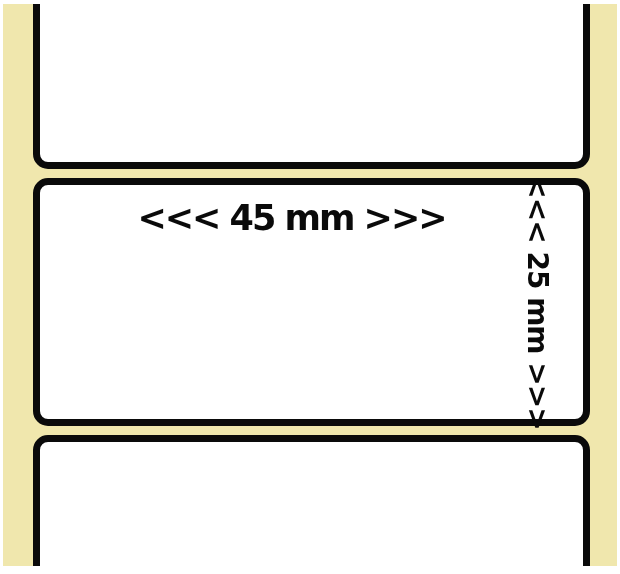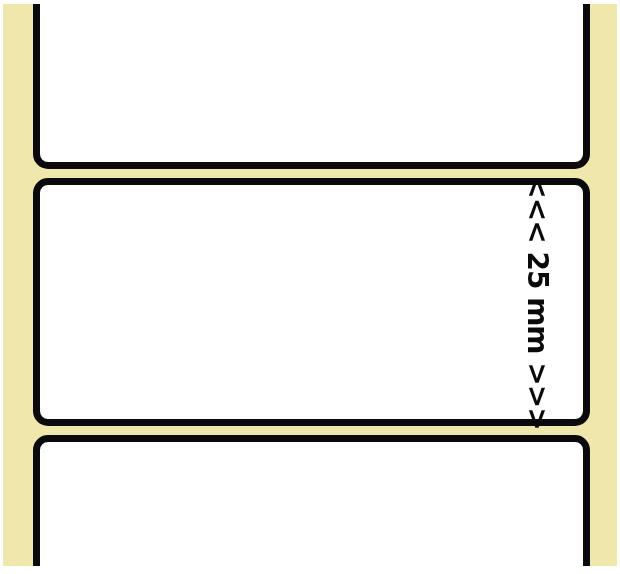--- a/index.html
+++ b/index.html
@@ -73,20 +73,21 @@
 </head>
 <body>
 
 <div class="stage">
   <div class="liner">
 
     <div class="label label-top"></div>
 
     <div class="label label-middle">
 
+      <div class="dim-h">&lt;&lt;&lt; 45 mm &gt;&gt;&gt;</div>
 
       <div class="dim-v-wrap">
         <span class="dim-v">&lt;&lt;&lt; 25 mm &gt;&gt;&gt;</span>
       </div>
 
     </div>
 
     <div class="label label-bottom"></div>
 
   </div>

